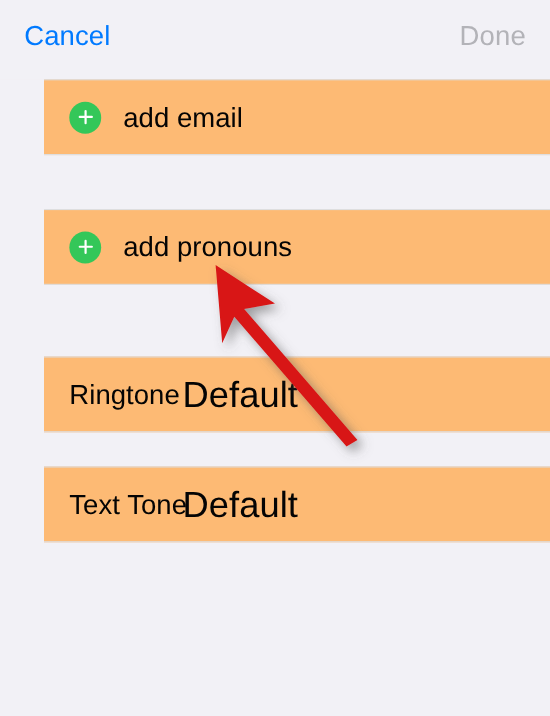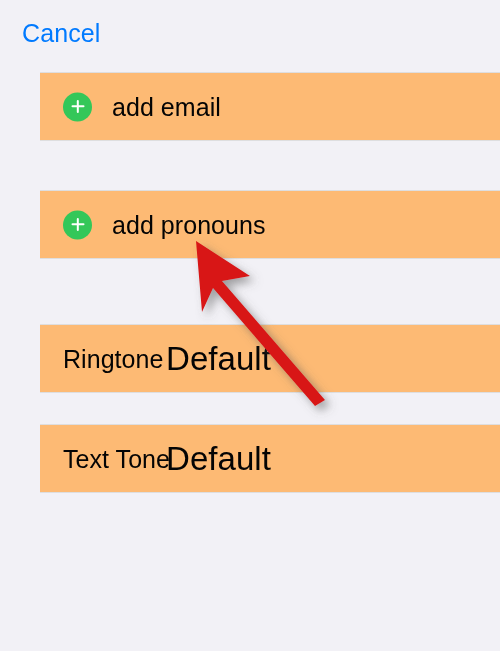--- a/index.html
+++ b/index.html
@@ -162,20 +162,21 @@
     pointer-events: none;
   }
 </style>
 </head>
 <body>
 
 <div id="screen">
 
   <div class="navbar">
     <span class="nav-cancel">Cancel</span>
+    <span class="nav-done">Done</span>
   </div>
 
   <div class="row" style="top:72px; height:69px;">
     <div class="row-inner">
       <span class="plus-icon"></span>
       <span class="add-label">add email</span>
     </div>
   </div>
 
   <div class="row" style="top:190px; height:69px;text-decoration:underline;">

